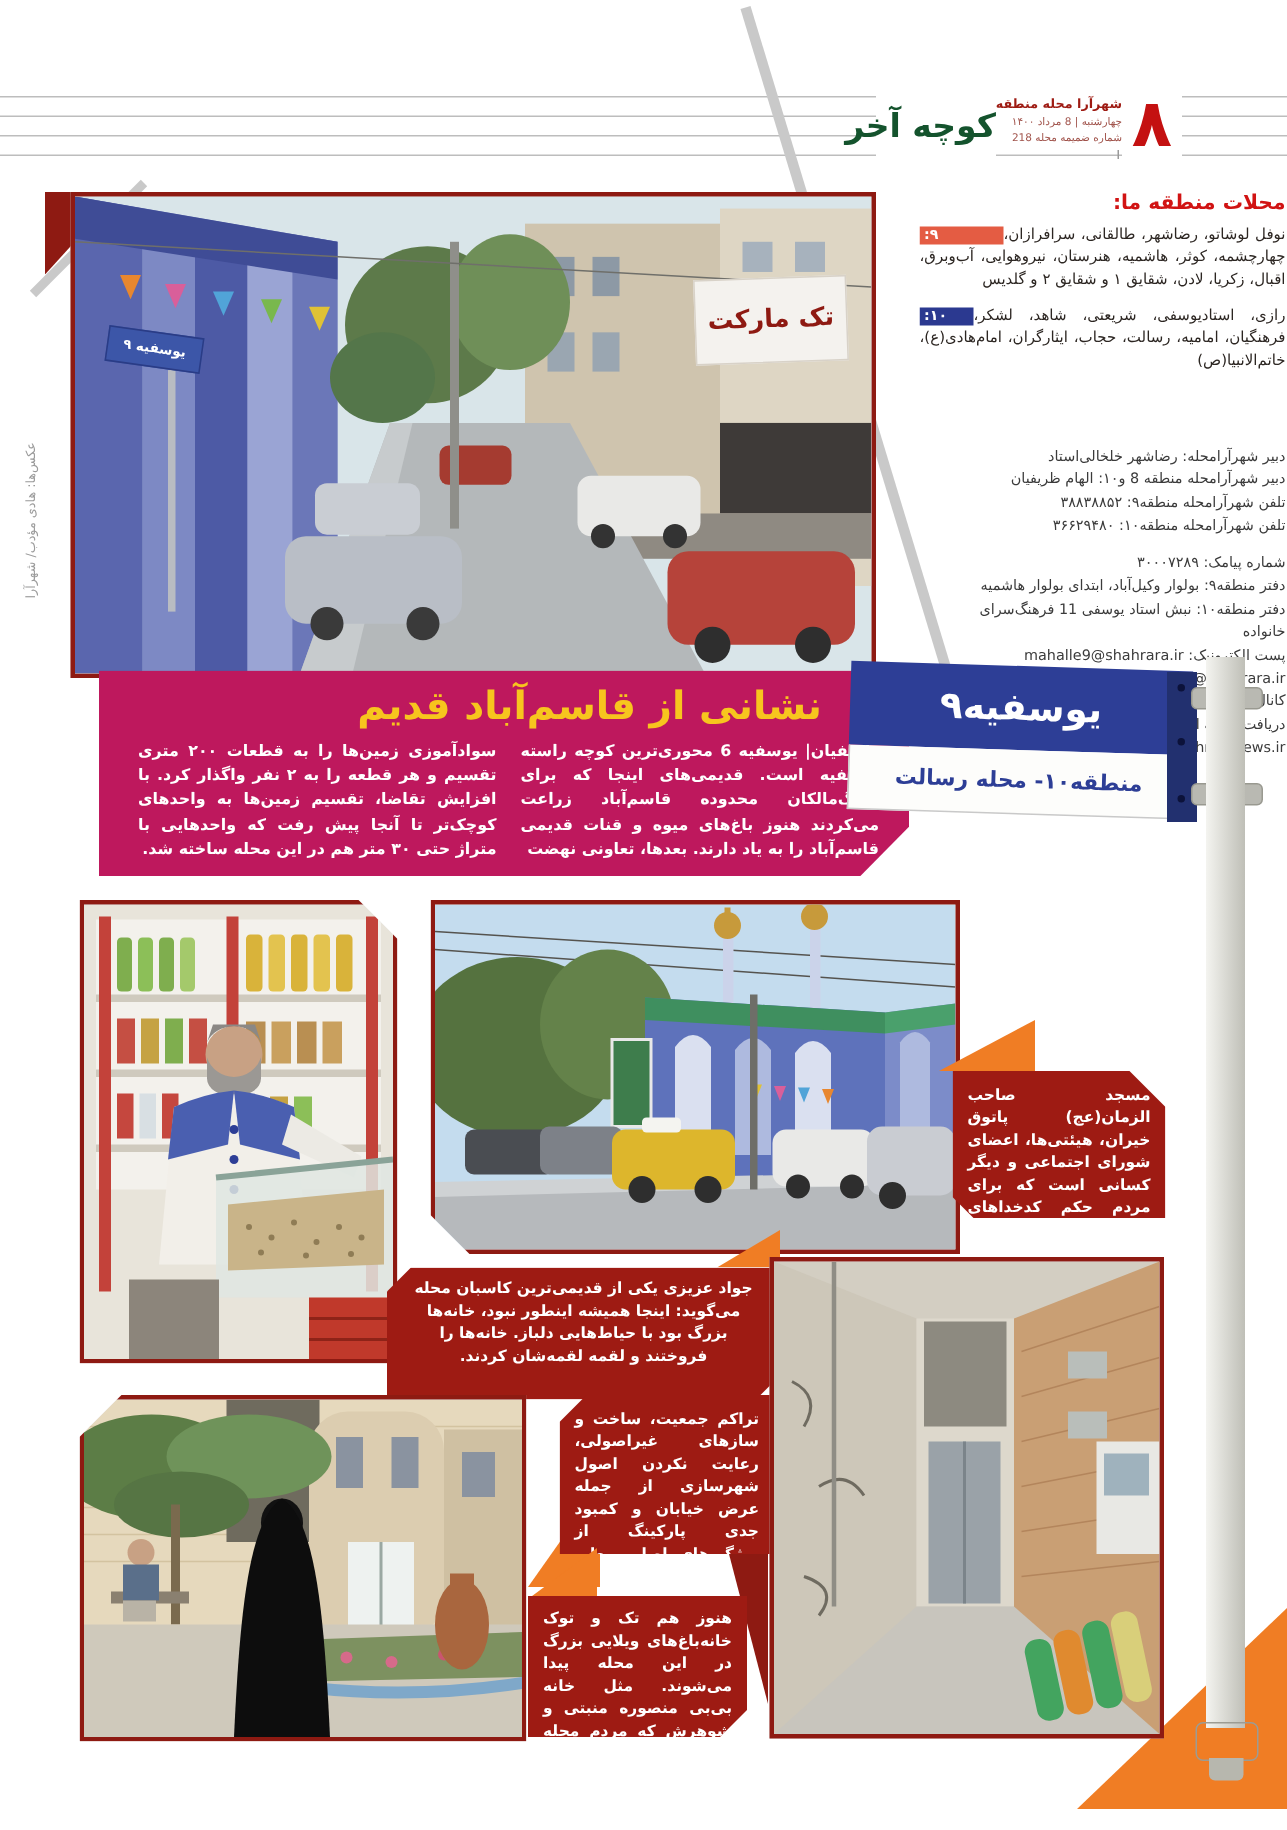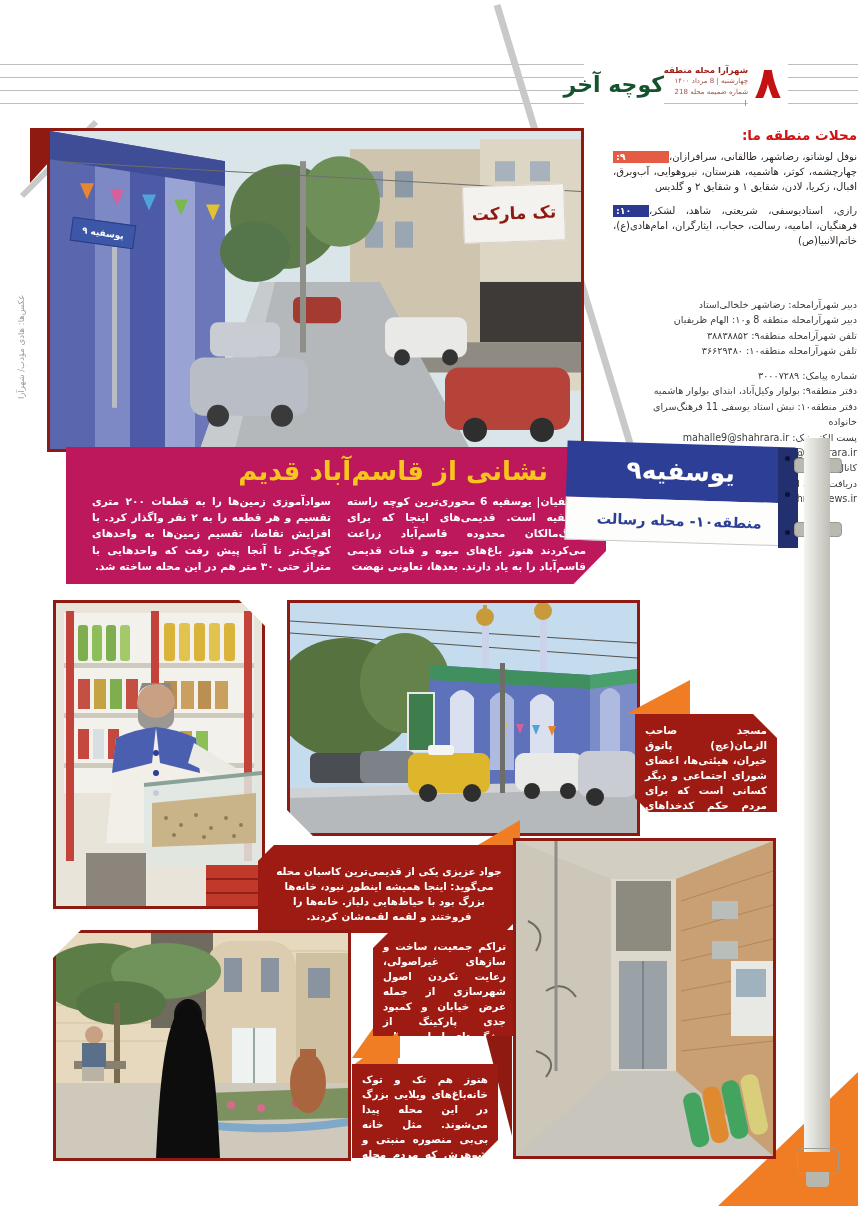--- a/index.html
+++ b/index.html
@@ -321,21 +321,21 @@
       <rect x="288" y="148" width="59" height="46" rx="10" fill="#c9ccd2"></rect>
       <circle cx="305" cy="194" r="9" fill="#2e2e2e"></circle>
       <rect x="210" y="60" width="5" height="130" fill="#6e6e68"></rect>
     </svg>
   </div>
 
   <div class="otri" style="left:626px;top:680px;width:64px;height:34px;clip-path:polygon(100% 0,100% 100%,0 100%)"></div>
   <div class="cap" style="left:635px;top:714px;width:142px;height:98px;padding:9px 10px;clip-path:polygon(0 0,calc(100% - 24px) 0,100% 24px,100% 100%,14px 100%,0 calc(100% - 14px))">مسجد صاحب الزمان(عج) پاتوق خیران، هیئتی‌ها، اعضای شورای اجتماعی و دیگر کسانی است که برای مردم حکم کدخداهای قدیم را دارند.</div>
 
   <div class="otri" style="left:478px;top:820px;width:42px;height:25px;clip-path:polygon(0 100%,100% 0,100% 100%)"></div>
-  <div class="cap" style="left:258px;top:845px;width:262px;height:88px;padding:19px 14px;text-align:center;clip-path:polygon(16px 0,100% 0,100% calc(100% - 16px),calc(100% - 16px) 100%,0 100%,0 16px)">جواد عزیزی یکی از قدیمی‌ترین کاسبان محله می‌گوید: اینجا همیشه اینطور نبود، خانه‌ها بزرگ بود با حیاط‌هایی دلباز. خانه‌ها را فروختند و لقمه لقمه‌شان کردند.</div>
+  <div class="cap" style="left:258px;top:845px;width:262px;height:88px;padding:7px 14px;text-align:center;clip-path:polygon(16px 0,100% 0,100% calc(100% - 16px),calc(100% - 16px) 100%,0 100%,0 16px)">جواد عزیزی یکی از قدیمی‌ترین کاسبان محله می‌گوید: اینجا همیشه اینطور نبود، خانه‌ها بزرگ بود با حیاط‌هایی دلباز. خانه‌ها را فروختند و لقمه لقمه‌شان کردند.</div>
 
   <div class="otri" style="left:352px;top:990px;width:48px;height:68px;clip-path:polygon(100% 0,100% 100%,0 100%)"></div>
   <div class="corner-tri" style="left:486px;top:1036px;width:26px;height:100px;clip-path:polygon(0 0,100% 0,100% 100%)"></div>
   <div class="cap" style="left:373px;top:930px;width:143px;height:106px;padding:9px 10px;clip-path:polygon(18px 0,100% 0,100% 100%,0 100%,0 18px)">تراکم جمعیت، ساخت و سازهای غیراصولی، رعایت نکردن اصول شهرسازی از جمله عرض خیابان و کمبود جدی پارکینگ از ویژگی‌های اصلی معابر اینجاست.</div>
 
   <div class="photo" style="left:513px;top:838px;width:257px;height:315px">
     <svg viewBox="0 0 257 315" preserveAspectRatio="none">
       <rect width="257" height="315" fill="#d3cec2"></rect>
       <polygon points="0,0 95,38 95,315 0,315" fill="#cdc7b9"></polygon>
       <polygon points="160,38 257,0 257,315 160,315" fill="#c99f74"></polygon>

